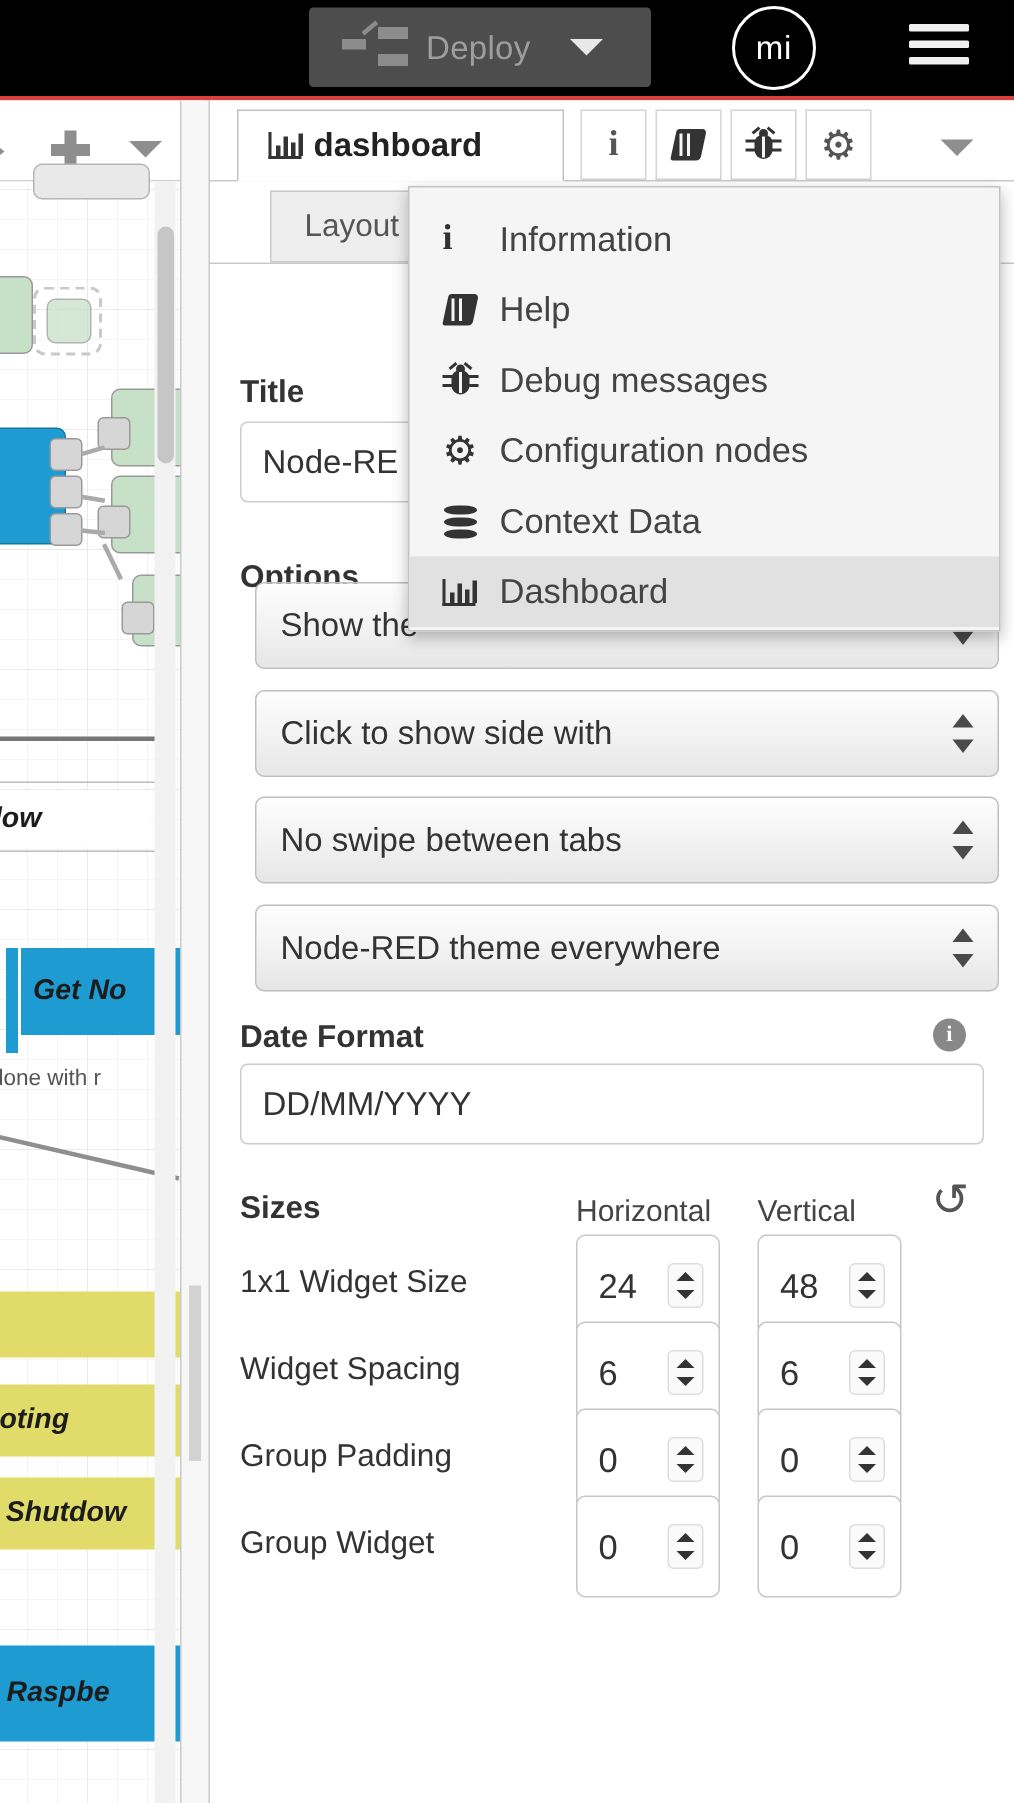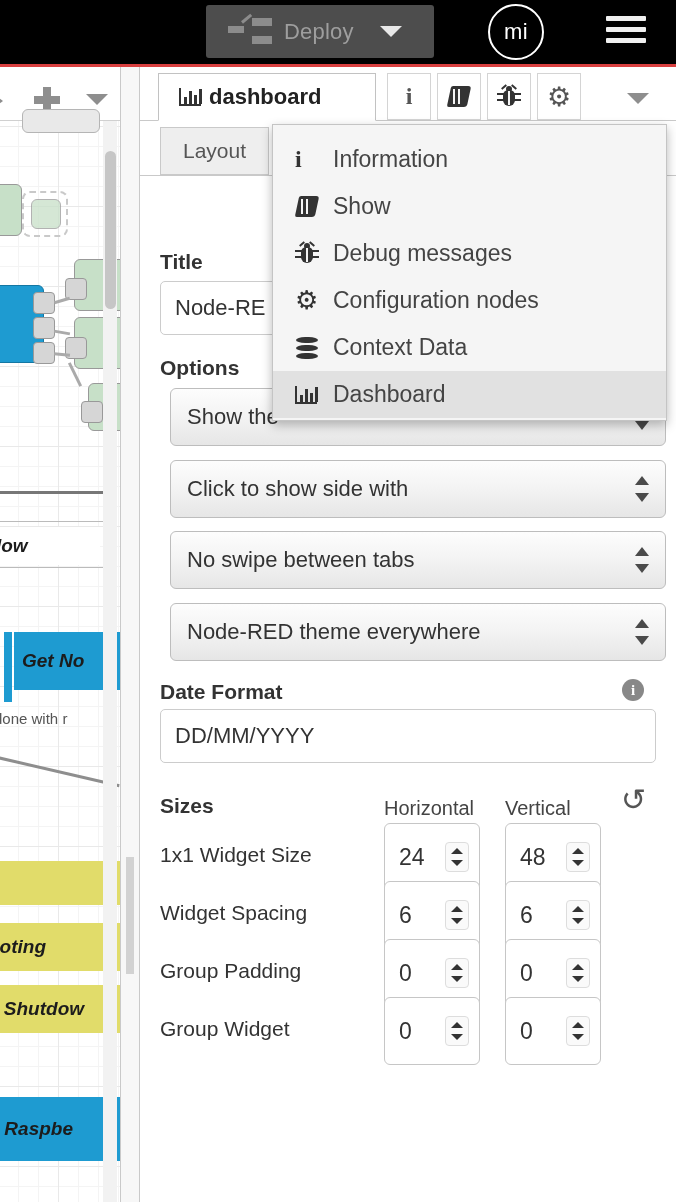--- a/index.html
+++ b/index.html
@@ -151,21 +151,21 @@
   .bars i:nth-child(3){ left: 13px; height: 9px; }
   .bars i:nth-child(4){ left: 18px; height: 15px; }
 
   
   .sb-body { position: absolute; left: 0; top: 55px; width: 536px; height: 1080px; }
 
   .subtabs { position: absolute; left: 20px; top: 5px; height: 48px; }
   .subtab {
     display: inline-flex; align-items: center; justify-content: center;
     height: 48px; padding: 0 22px; background: #eee;
-    border: 1px solid #c9c9c9; font-size: 21px; color: #555;
+    border: 1px solid #c9c9c9; font-size: 21px; color: #555; margin-left: 20px;
   }
   .subtab-line { position: absolute; left: 0; top: 53px; width: 536px; height: 1px; background: #c9c9c9; }
 
   .field-label {
     position: absolute; font-weight: bold; font-size: 21px; color: #333;
   }
   .txtinput {
     position: absolute; background: #fff; border: 1px solid #ccc;
     border-radius: 5px; font-size: 22px; color: #333;
     display: flex; align-items: center; padding-left: 14px;
@@ -378,21 +378,21 @@
     <div class="sb-body">
 
       <div class="subtabs">
         <span class="subtab">Layout</span>
       </div>
       <div class="subtab-line"></div>
 
       <div class="field-label" style="left:20px; top:128px;">Title</div>
       <div class="txtinput" style="left:20px; top:159px; width:496px; height:54px;">Node-RE</div>
 
-      <div class="field-label" style="left:20px; top:234px;text-align:center;">Options</div>
+      <div class="field-label" style="left:20px; top:251px;text-align:center;">Options</div>
 
       <div class="selectbox" style="left:20px; top:266px; width:496px; height:58px;">
         <span>Show the</span>
         <span class="spin">
             <i class="up"></i>
             <i class="dn"></i>
           </span>
       </div>
 
       <div class="selectbox" style="left:20px; top:338px; width:496px; height:58px;">
@@ -503,21 +503,21 @@
       <span>Information</span>
     </div>
     <div class="menu-item">
       <span class="menu-ico">
         <span class="book">
             <i class="cover"></i>
             <i class="pg"></i>
             <i class="pg2"></i>
           </span>
       </span>
-      <span>Show</span>
+      <span>Help</span>
     </div>
     <div class="menu-item">
       <span class="menu-ico">
         <span class="bug">
           <i class="ant1"></i>
             <i class="ant2"></i>
             <i class="hd"></i>
             <i class="body"></i>
           <i class="lg l1"></i>
             <i class="lg l2"></i>

